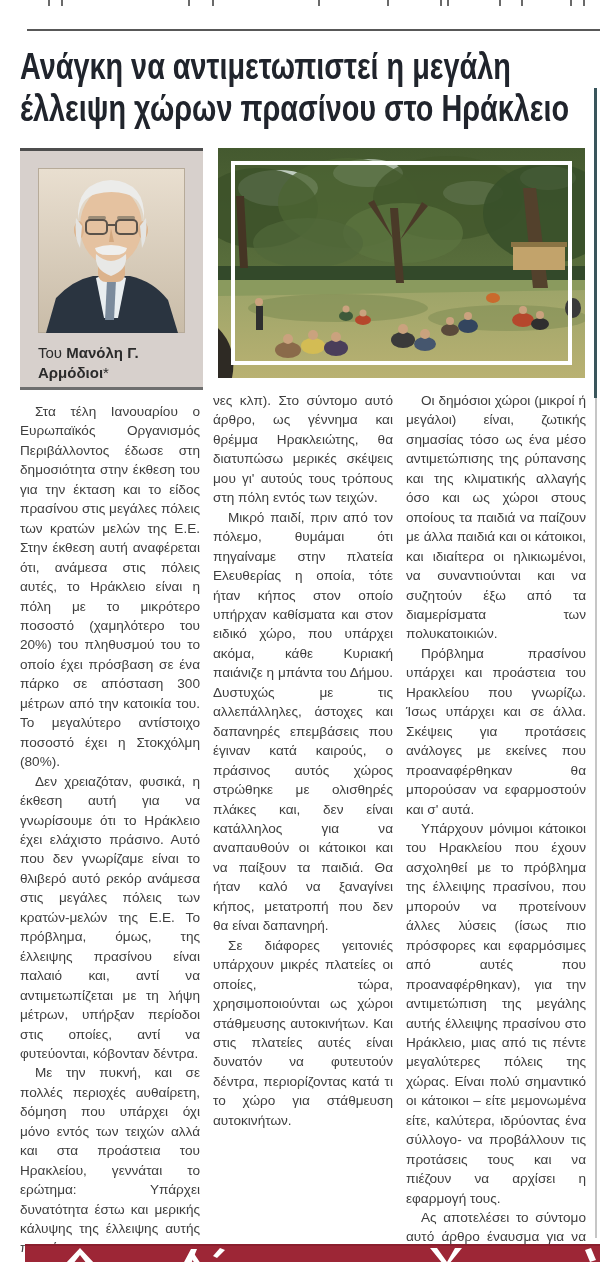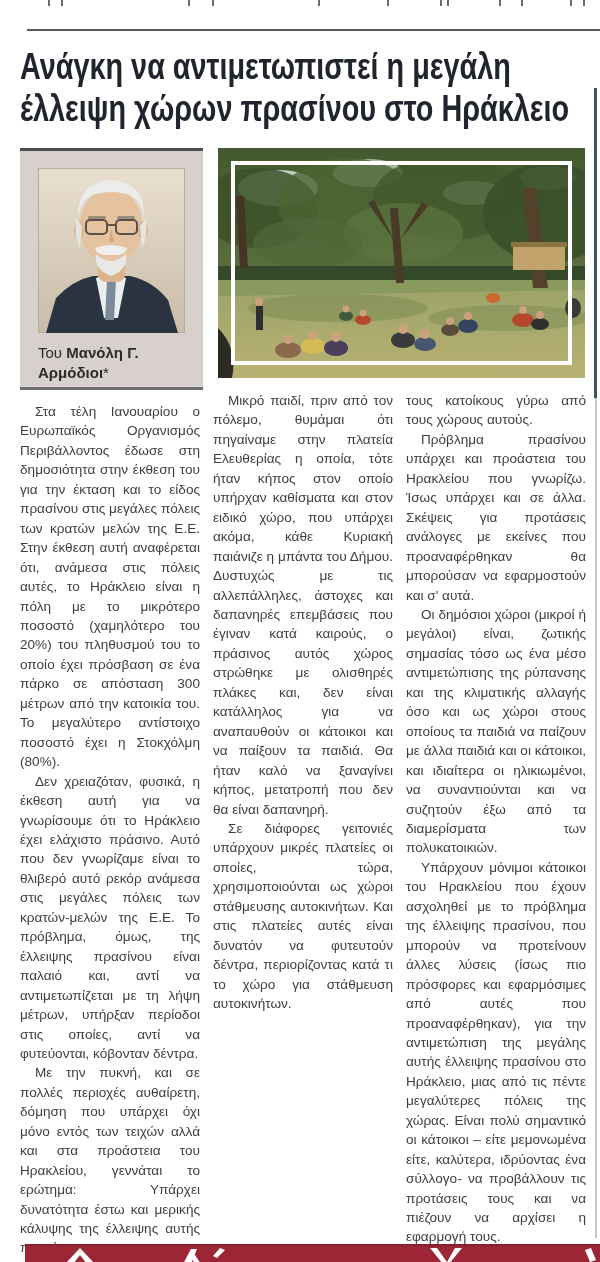--- a/index.html
+++ b/index.html
@@ -199,28 +199,28 @@
   <div class="rule-right-bottom"></div>
 
   <div class="cols">
     <div class="col first">
       <p>Στα τέλη Ιανουαρίου ο Ευρωπαϊκός Οργανισμός Περιβάλλοντος έδωσε στη δημοσιότητα στην έκθεση του για την έκταση και το είδος πρασίνου στις μεγάλες πόλεις των κρατών μελών της Ε.Ε. Στην έκθεση αυτή αναφέρεται ότι, ανάμεσα στις πόλεις αυτές, το Ηράκλειο είναι η πόλη με το μικρότερο ποσοστό (χαμηλότερο του 20%) του πληθυσμού του το οποίο έχει πρόσβαση σε ένα πάρκο σε απόσταση 300 μέτρων από την κατοικία του. Το μεγαλύτερο αντίστοιχο ποσοστό έχει η Στοκχόλμη (80%).</p>
       <p>Δεν χρειαζόταν, φυσικά, η έκθεση αυτή για να γνωρίσουμε ότι το Ηράκλειο έχει ελάχιστο πράσινο. Αυτό που δεν γνωρίζαμε είναι το θλιβερό αυτό ρεκόρ ανάμεσα στις μεγάλες πόλεις των κρατών-μελών της Ε.Ε. Το πρόβλημα, όμως, της έλλειψης πρασίνου είναι παλαιό και, αντί να αντιμετωπίζεται με τη λήψη μέτρων, υπήρξαν περίοδοι στις οποίες, αντί να φυτεύονται, κόβονταν δέντρα.</p>
       <p>Με την πυκνή, και σε πολλές περιοχές αυθαίρετη, δόμηση που υπάρχει όχι μόνο εντός των τειχών αλλά και στα προάστεια του Ηρακλείου, γεννάται το ερώτημα: Υπάρχει δυνατότητα έστω και μερικής κάλυψης της έλλειψης αυτής πρασίνου;</p>
       <p>Αν υπάρχει βούληση τόσο από τη δημοτική αρχή όσο και από τους πολίτες, η απάντηση είναι ότι μπορεί. Αρμόδιοι να απαντήσουν για τους κατάλληλους τρόπους με τον οποίους είναι δυνατόν να επιτευχθεί ο στόχος αυτός είναι άλλοι (γεωπόνοι, πολεοδόμοι, αρχιτέκτο-</p>
     </div>
     <div class="col">
+      <p class="cont">νες κλπ). Στο σύντομο αυτό άρθρο, ως γέννημα και θρέμμα Ηρακλειώτης, θα διατυπώσω μερικές σκέψεις μου γι' αυτούς τους τρόπους στη πόλη εντός των τειχών.</p>
       <p>Μικρό παιδί, πριν από τον πόλεμο, θυμάμαι ότι πηγαίναμε στην πλατεία Ελευθερίας η οποία, τότε ήταν κήπος στον οποίο υπήρχαν καθίσματα και στον ειδικό χώρο, που υπάρχει ακόμα, κάθε Κυριακή παιάνιζε η μπάντα του Δήμου. Δυστυχώς με τις αλλεπάλληλες, άστοχες και δαπανηρές επεμβάσεις που έγιναν κατά καιρούς, ο πράσινος αυτός χώρος στρώθηκε με ολισθηρές πλάκες και, δεν είναι κατάλληλος για να αναπαυθούν οι κάτοικοι και να παίξουν τα παιδιά. Θα ήταν καλό να ξαναγίνει κήπος, μετατροπή που δεν θα είναι δαπανηρή.</p>
       <p>Σε διάφορες γειτονιές υπάρχουν μικρές πλατείες οι οποίες, τώρα, χρησιμοποιούνται ως χώροι στάθμευσης αυτοκινήτων. Και στις πλατείες αυτές είναι δυνατόν να φυτευτούν δέντρα, περιορίζοντας κατά τι το χώρο για στάθμευση αυτοκινήτων.</p>
 
     </div>
     <div class="col">
-      <p class="cont">τους κατοίκους γύρω από τους χώρους αυτούς.</p>
+      <p>Οι δημόσιοι χώροι (μικροί ή μεγάλοι) είναι, ζωτικής σημασίας τόσο ως ένα μέσο αντιμετώπισης της ρύπανσης και της κλιματικής αλλαγής όσο και ως χώροι στους οποίους τα παιδιά να παίζουν με άλλα παιδιά και οι κάτοικοι, και ιδιαίτερα οι ηλικιωμένοι, να συναντιούνται και να συζητούν έξω από τα διαμερίσματα των πολυκατοικιών.</p>
       <p>Πρόβλημα πρασίνου υπάρχει και προάστεια του Ηρακλείου που γνωρίζω. Ίσως υπάρχει και σε άλλα. Σκέψεις για προτάσεις ανάλογες με εκείνες που προαναφέρθηκαν θα μπορούσαν να εφαρμοστούν και σ' αυτά.</p>
-      <p>Οι δημόσιοι χώροι (μικροί ή μεγάλοι) είναι, ζωτικής σημασίας τόσο ως ένα μέσο αντιμετώπισης της ρύπανσης και της κλιματικής αλλαγής όσο και ως χώροι στους οποίους τα παιδιά να παίζουν με άλλα παιδιά και οι κάτοικοι, και ιδιαίτερα οι ηλικιωμένοι, να συναντιούνται και να συζητούν έξω από τα διαμερίσματα των πολυκατοικιών.</p>
       <p>Υπάρχουν μόνιμοι κάτοικοι του Ηρακλείου που έχουν ασχοληθεί με το πρόβλημα της έλλειψης πρασίνου, που μπορούν να προτείνουν άλλες λύσεις (ίσως πιο πρόσφορες και εφαρμόσιμες από αυτές που προαναφέρθηκαν), για την αντιμετώπιση της μεγάλης αυτής έλλειψης πρασίνου στο Ηράκλειο, μιας από τις πέντε μεγαλύτερες πόλεις της χώρας. Είναι πολύ σημαντικό οι κάτοικοι – είτε μεμονωμένα είτε, καλύτερα, ιδρύοντας ένα σύλλογο- να προβάλλουν τις προτάσεις τους και να πιέζουν να αρχίσει η εφαρμογή τους.</p>
       <p>Ας αποτελέσει το σύντομο αυτό άρθρο έναυσμα για να αρχίσει να αντιμετωπίζεται το πολύ σοβαρό πρόβλημα της έλλειψης πρασίνου στην πόλη μας.</p>
 
     </div>
   </div>
 
   <div class="banner">
     <svg width="575" height="18" viewBox="0 0 575 18">
 
       <polygon points="40,18 55,2 70,18 62,18 55,9 48,18" fill="#ffffff"></polygon>

